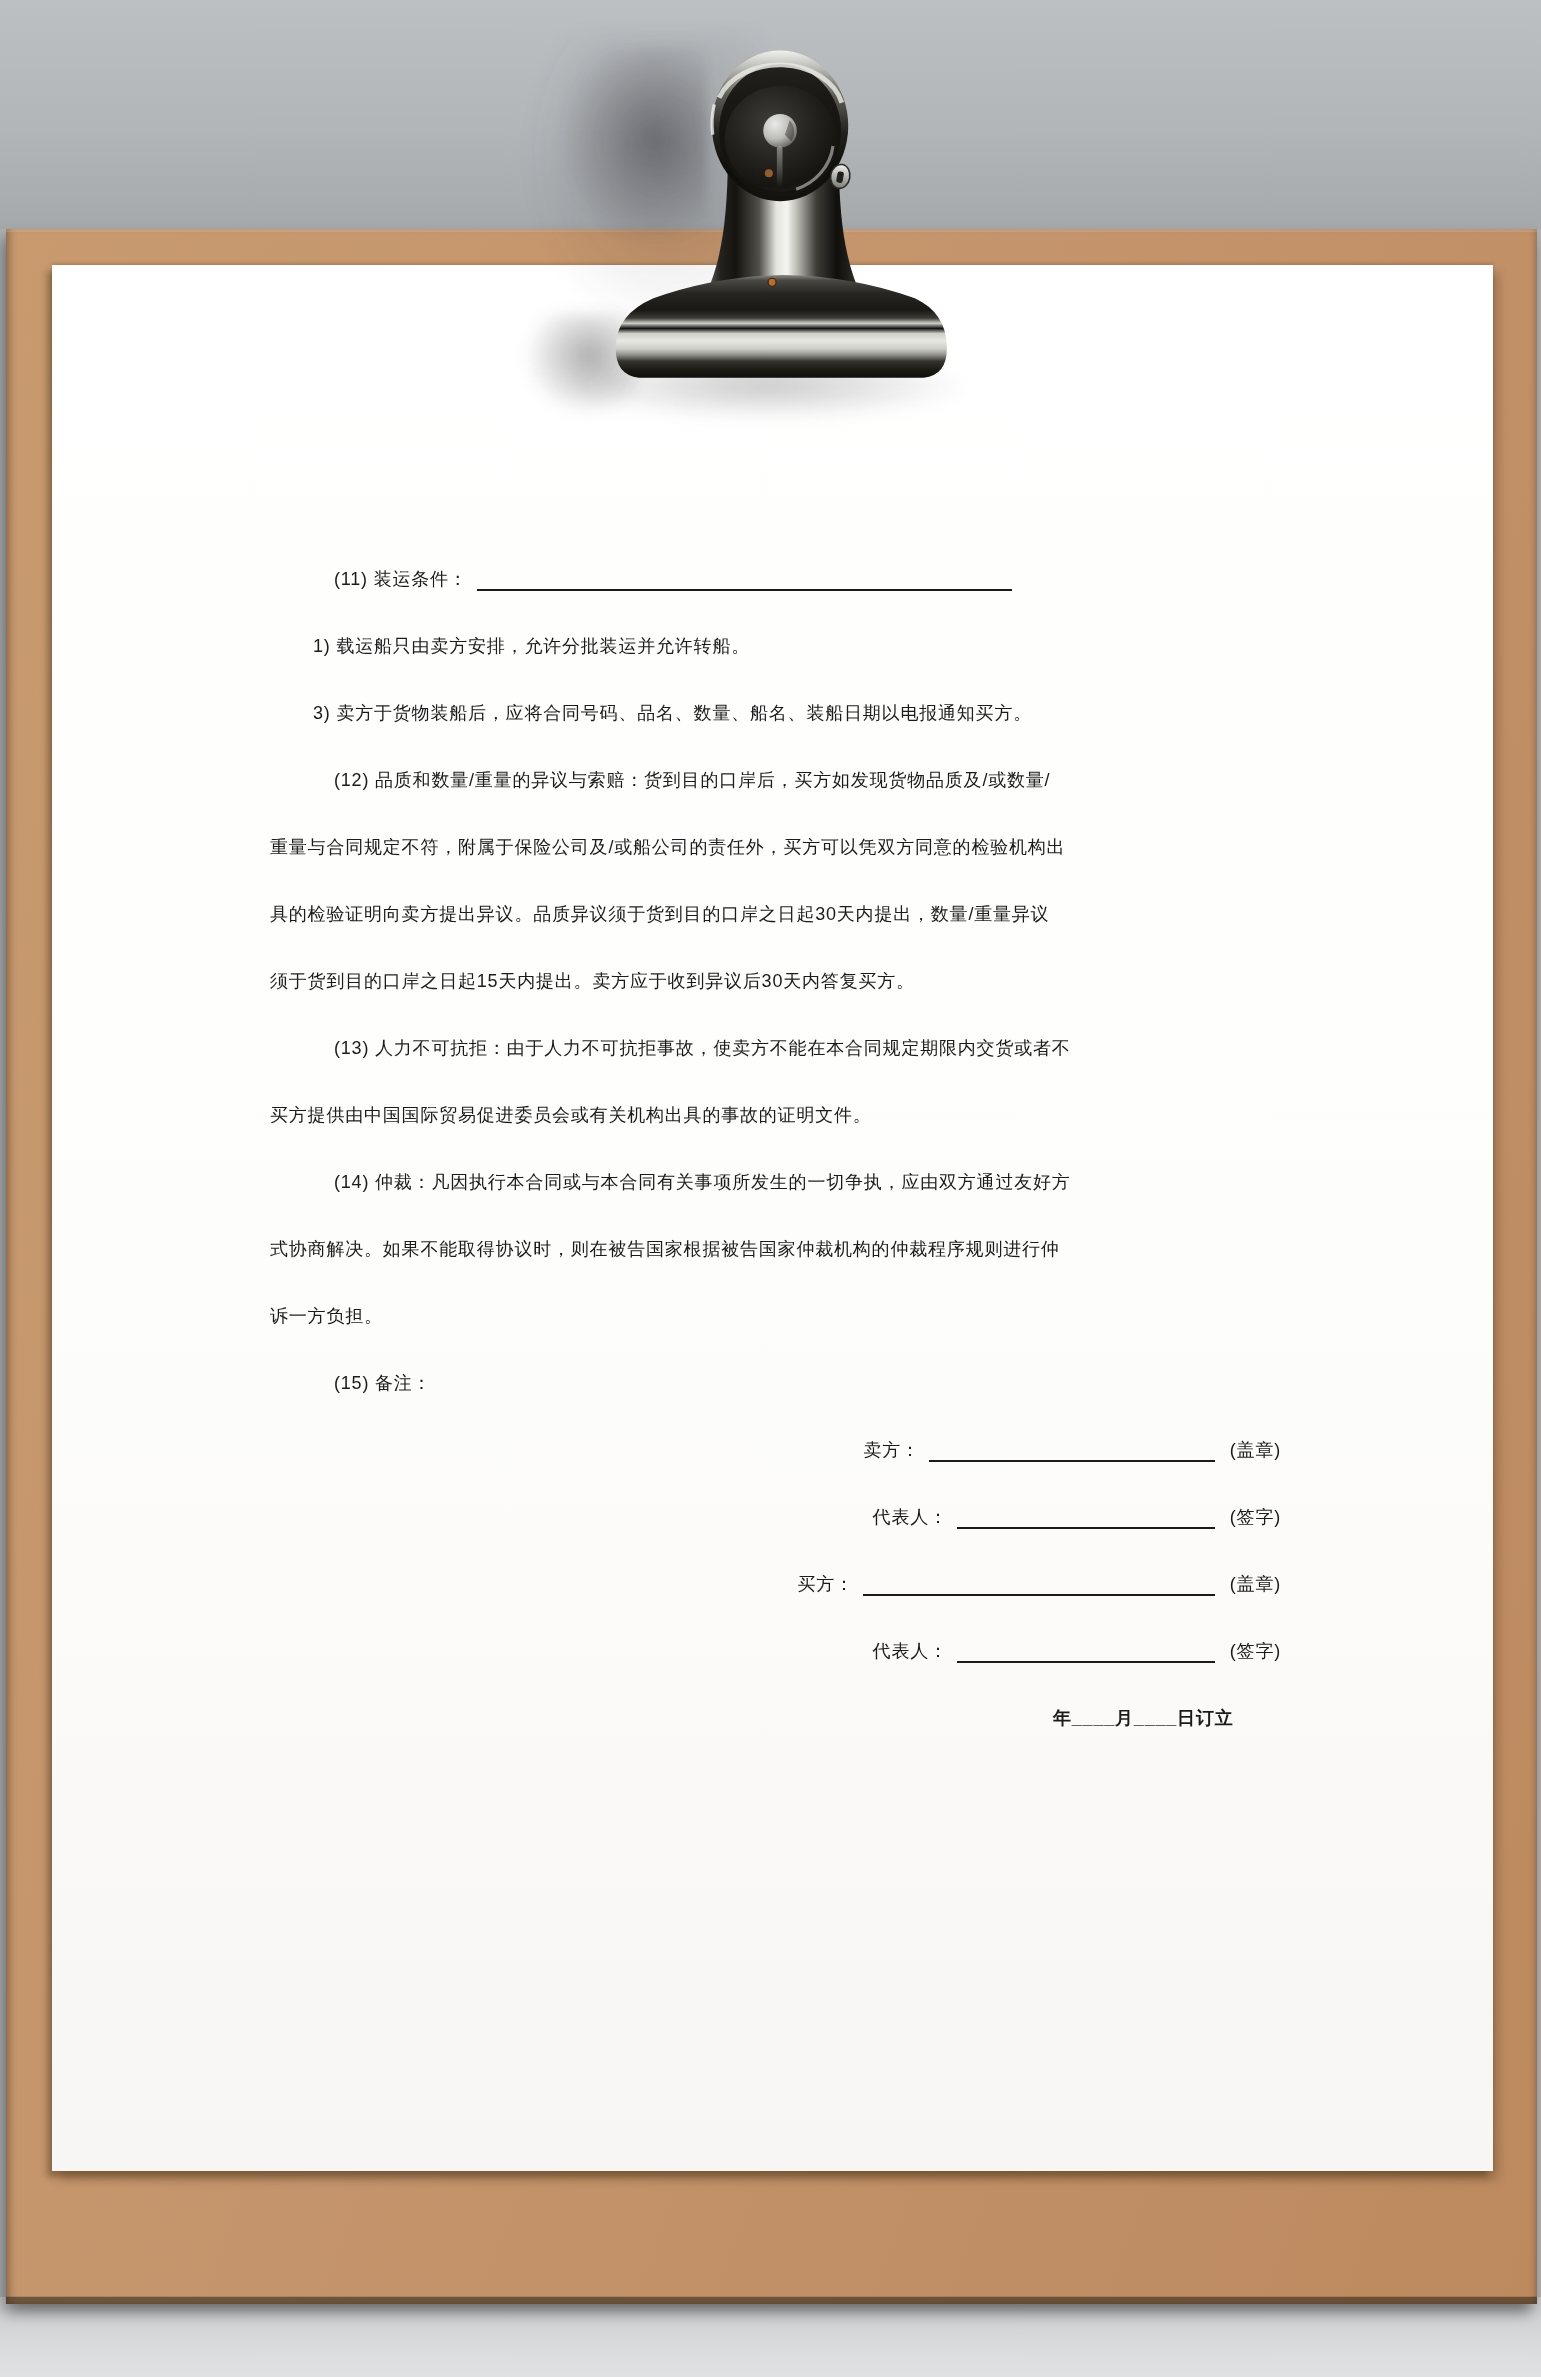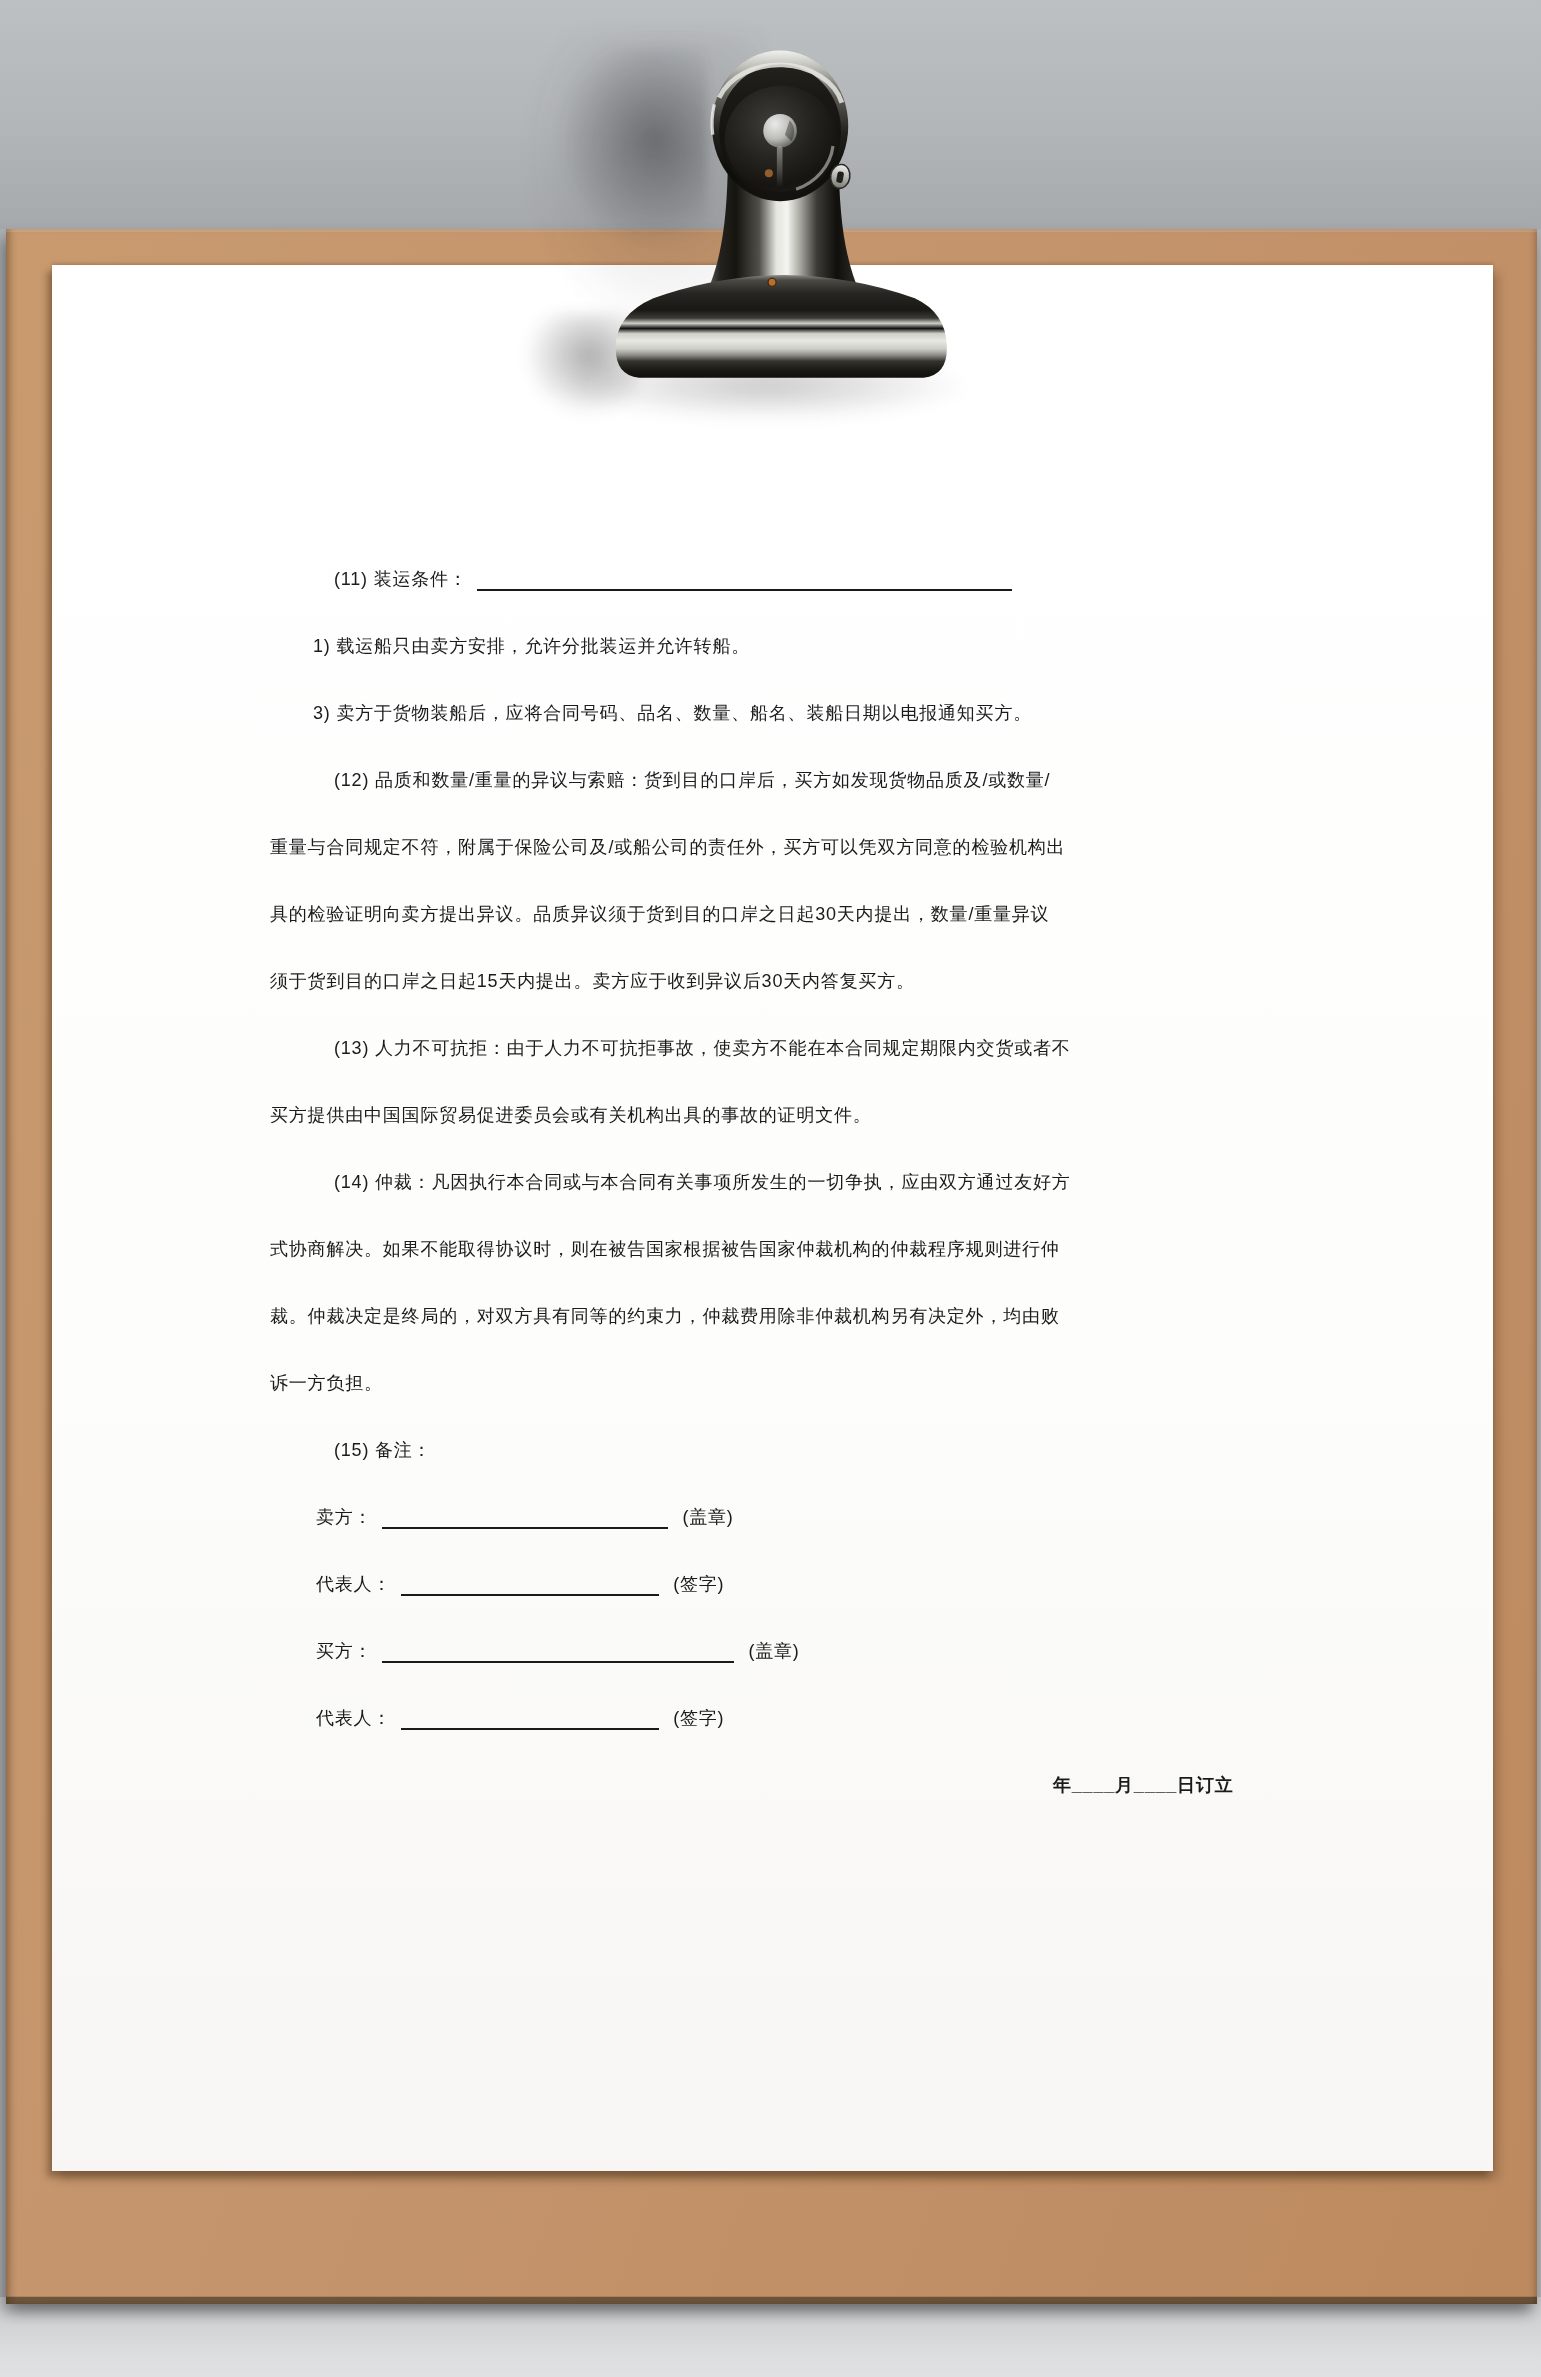--- a/index.html
+++ b/index.html
@@ -42,21 +42,21 @@
   }
   
   .text-block{
     position:absolute;left:218px;top:281px;width:1011px;
     font-size:18px;letter-spacing:0.8px;line-height:67px;color:#1b1b1b;
   }
   .line{height:67px;white-space:nowrap;}
   .k-clause{padding-left:64px;}
   .k-item{padding-left:43px;}
   .k-cont{padding-left:0;}
-  .k-sig{padding-left:46px;}
+  .k-sig{padding-left:46px;text-align:right;}
   .k-date{padding-left:783px;font-weight:bold;}
   .blank{
     display:inline-block;height:24px;margin-left:9.6px;
     border-bottom:2.4px solid #1a1a1a;vertical-align:-6.4px;
   }
   .bl-11{width:535px;}
   .bl-a{width:286px;}
   .bl-b{width:258px;}
   .bl-c{width:352px;}
   .bl-d{width:258px;}
@@ -91,21 +91,20 @@
     <div class="line k-item">1) 载运船只由卖方安排，允许分批装运并允许转船。</div>
     <div class="line k-item">3) 卖方于货物装船后，应将合同号码、品名、数量、船名、装船日期以电报通知买方。</div>
     <div class="line k-clause">(12) 品质和数量/重量的异议与索赔：货到目的口岸后，买方如发现货物品质及/或数量/</div>
     <div class="line k-cont">重量与合同规定不符，附属于保险公司及/或船公司的责任外，买方可以凭双方同意的检验机构出</div>
     <div class="line k-cont">具的检验证明向卖方提出异议。品质异议须于货到目的口岸之日起30天内提出，数量/重量异议</div>
     <div class="line k-cont">须于货到目的口岸之日起15天内提出。卖方应于收到异议后30天内答复买方。</div>
     <div class="line k-clause">(13) 人力不可抗拒：由于人力不可抗拒事故，使卖方不能在本合同规定期限内交货或者不</div>
     <div class="line k-cont">买方提供由中国国际贸易促进委员会或有关机构出具的事故的证明文件。</div>
     <div class="line k-clause">(14) 仲裁：凡因执行本合同或与本合同有关事项所发生的一切争执，应由双方通过友好方</div>
     <div class="line k-cont">式协商解决。如果不能取得协议时，则在被告国家根据被告国家仲裁机构的仲裁程序规则进行仲</div>
-    <div class="line k-cont">裁。仲裁决定是终局的，对双方具有同等的约束力，仲裁费用除非仲裁机构另有决定外，均由败</div>
     <div class="line k-cont">诉一方负担。</div>
     <div class="line k-clause">(15) 备注：</div>
 
     <div class="line k-sig"><span>卖方：</span><span class="blank bl-a"></span><span class="suffix">(盖章)</span></div>
     <div class="line k-sig"><span>代表人：</span><span class="blank bl-b"></span><span class="suffix">(签字)</span></div>
     <div class="line k-sig"><span>买方：</span><span class="blank bl-c"></span><span class="suffix">(盖章)</span></div>
     <div class="line k-sig"><span>代表人：</span><span class="blank bl-d"></span><span class="suffix">(签字)</span></div>
 
     <div class="line k-date">年____月____日订立</div>
   </div>

